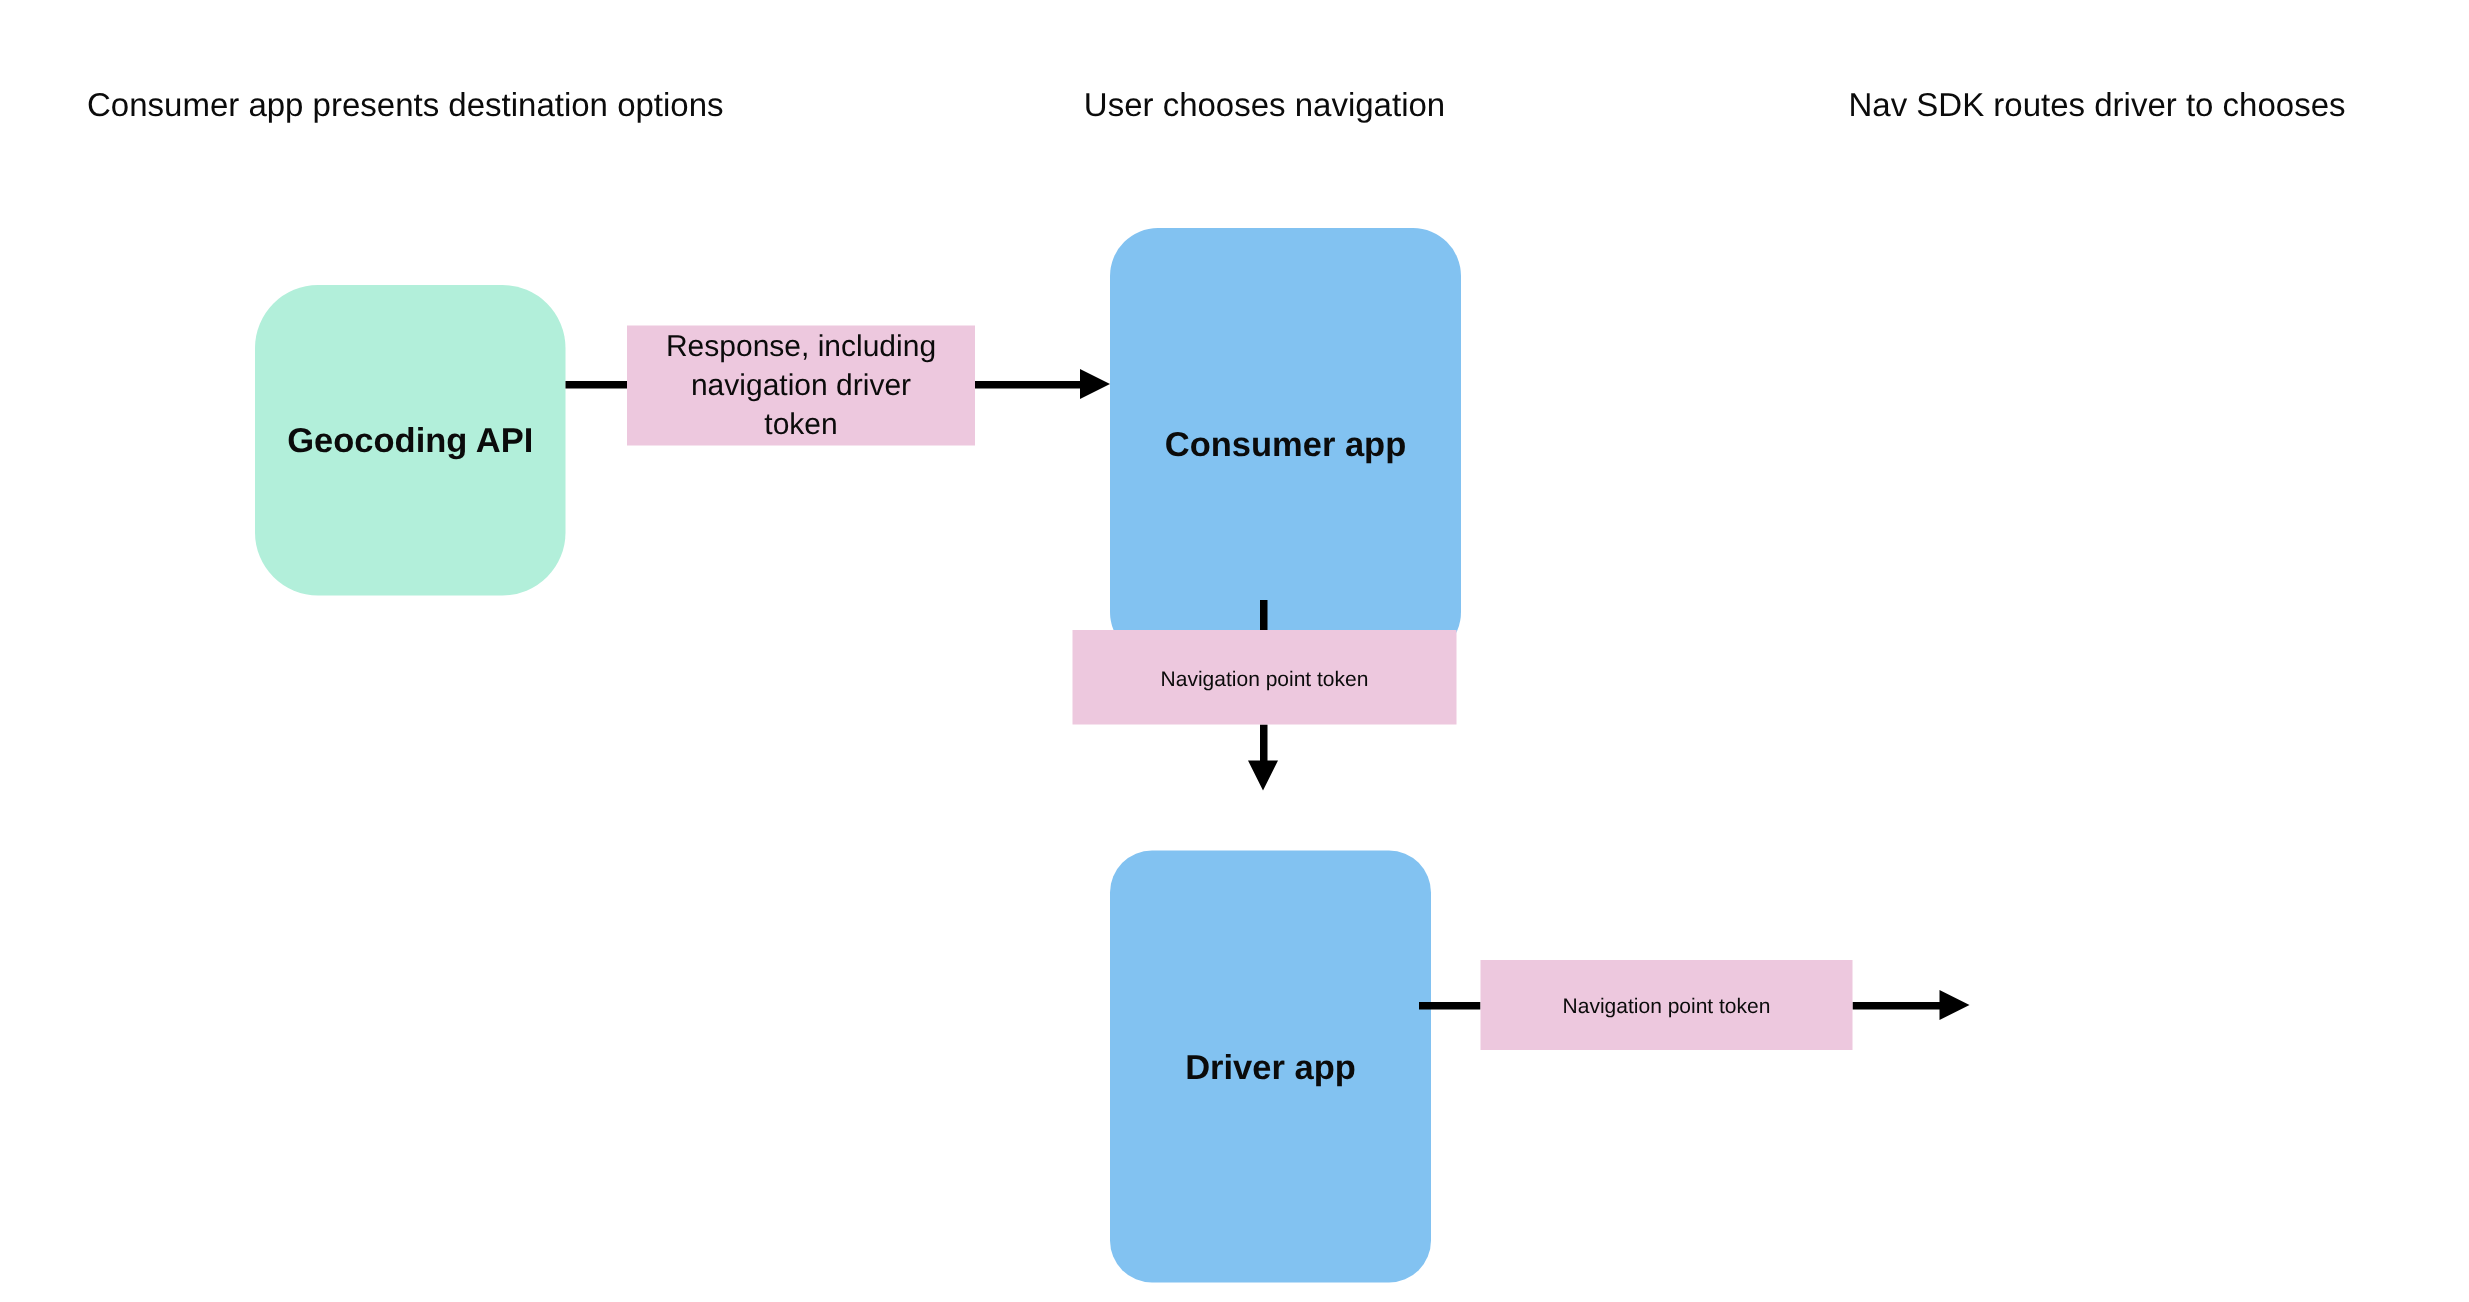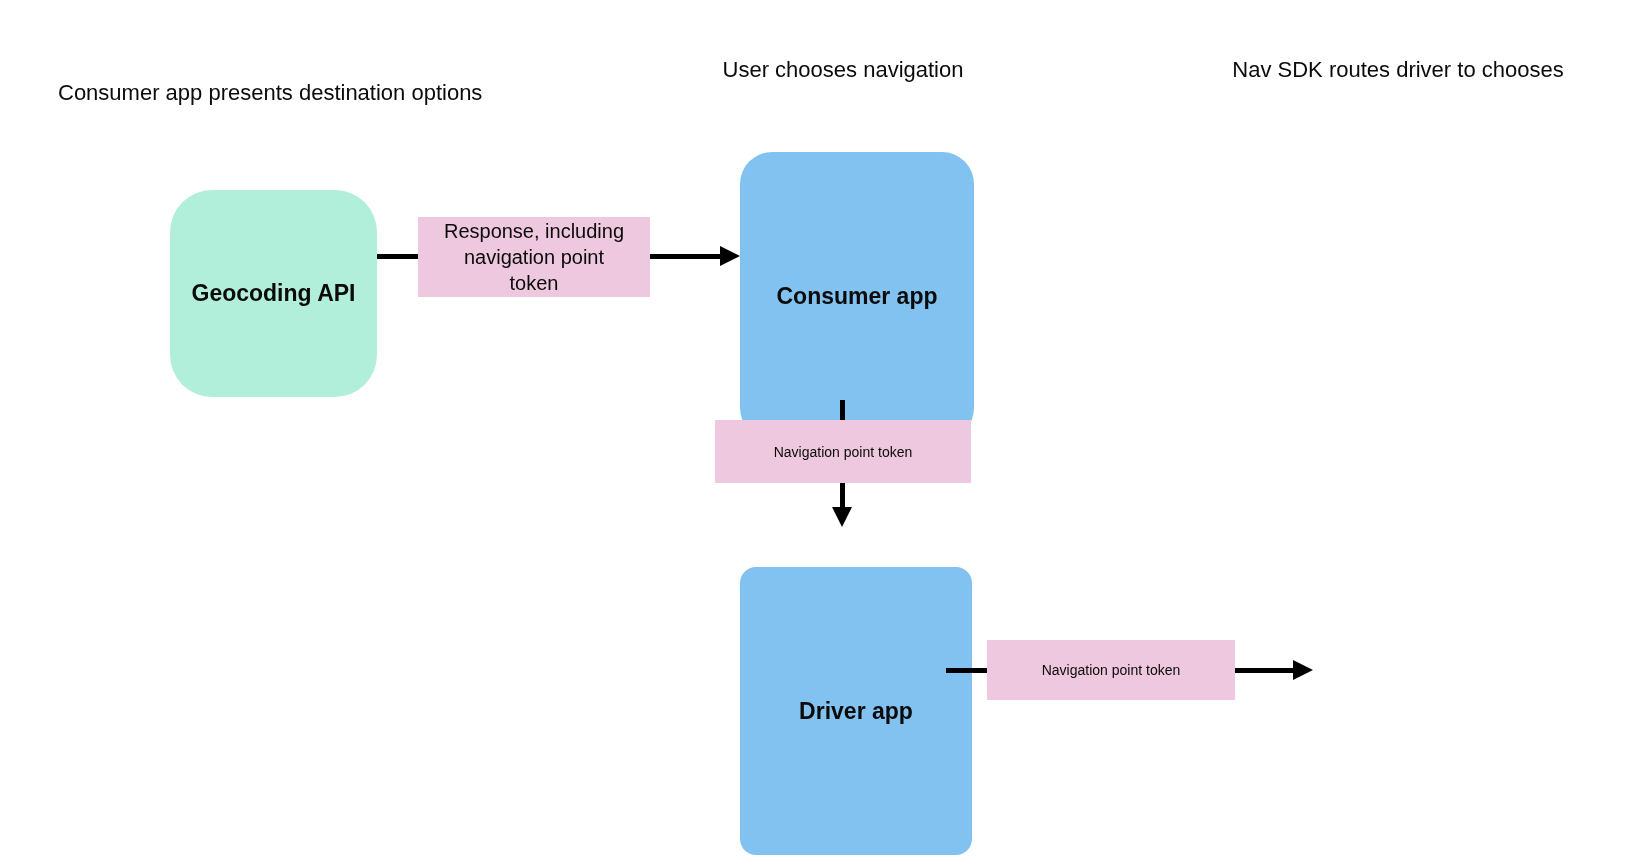--- a/index.html
+++ b/index.html
@@ -17,38 +17,38 @@
     overflow: hidden;
   }
   .phase-header {
     position: absolute;
     top: 56px;
     font-size: 22px;
     line-height: 28px;
     white-space: nowrap;
     color: #0b0b0b;
   }
-  .phase-header.h1 { left: 58px; margin-top: 23px; }
+  .phase-header.h1 { left: 58px; }
   .phase-header.h2 { left: 843px; transform: translateX(-50%); }
   .phase-header.h3 { left: 1398px; transform: translateX(-50%); }
 
   .node {
     position: absolute;
     display: flex;
     align-items: center;
     justify-content: center;
     text-align: center;
     font-weight: 700;
     font-size: 23px;
     color: #0b0b0b;
     margin-top: 40px;
   }
   .node.geocoding { left: 170px; top: 150px; width: 207px; height: 207px; border-radius: 42px; }
   .node.consumer  { left: 740px; top: 112px; width: 234px; height: 288px; border-radius: 32px; }
-  .node.driver    { left: 740px; top: 527px; width: 232px; height: 288px; border-radius: 16px; }
+  .node.driver    { left: 740px; top: 527px; width: 214px; height: 288px; border-radius: 28px; }
   .node.navsdk    { left: 1313px; top: 565px; width: 212px; height: 208px; border-radius: 42px; }
 
   .edge-label {
     position: absolute;
     display: flex;
     align-items: center;
     justify-content: center;
     text-align: center;
     font-size: 14px;
     color: #0b0b0b;
@@ -101,21 +101,21 @@
     <span>Geocoding API</span>
   </div>
   <div class="node consumer" style="background-color: rgb(130, 194, 241);">
     <span>Consumer app</span>
   </div>
   <div class="node driver" style="background-color: rgb(130, 194, 241);">
     <span>Driver app</span>
   </div>
 
   <div class="edge-label l1" style="background-color: rgb(237, 200, 222);">
-    <span class="wrap">Response, including navigation point token</span>
+    <span class="wrap">Response, including navigation driver token</span>
   </div>
   <div class="edge-label l2" style="background-color: rgb(237, 200, 222);">
     <span>Navigation point token</span>
   </div>
   <div class="edge-label l3" style="background-color: rgb(237, 200, 222);">
     <span>Navigation point token</span>
   </div>
 
   <div class="hline" style="left:377px; top:254px; width:41px;"></div>
   <div class="hline" style="left:650px; top:254px; width:72px;"></div>

